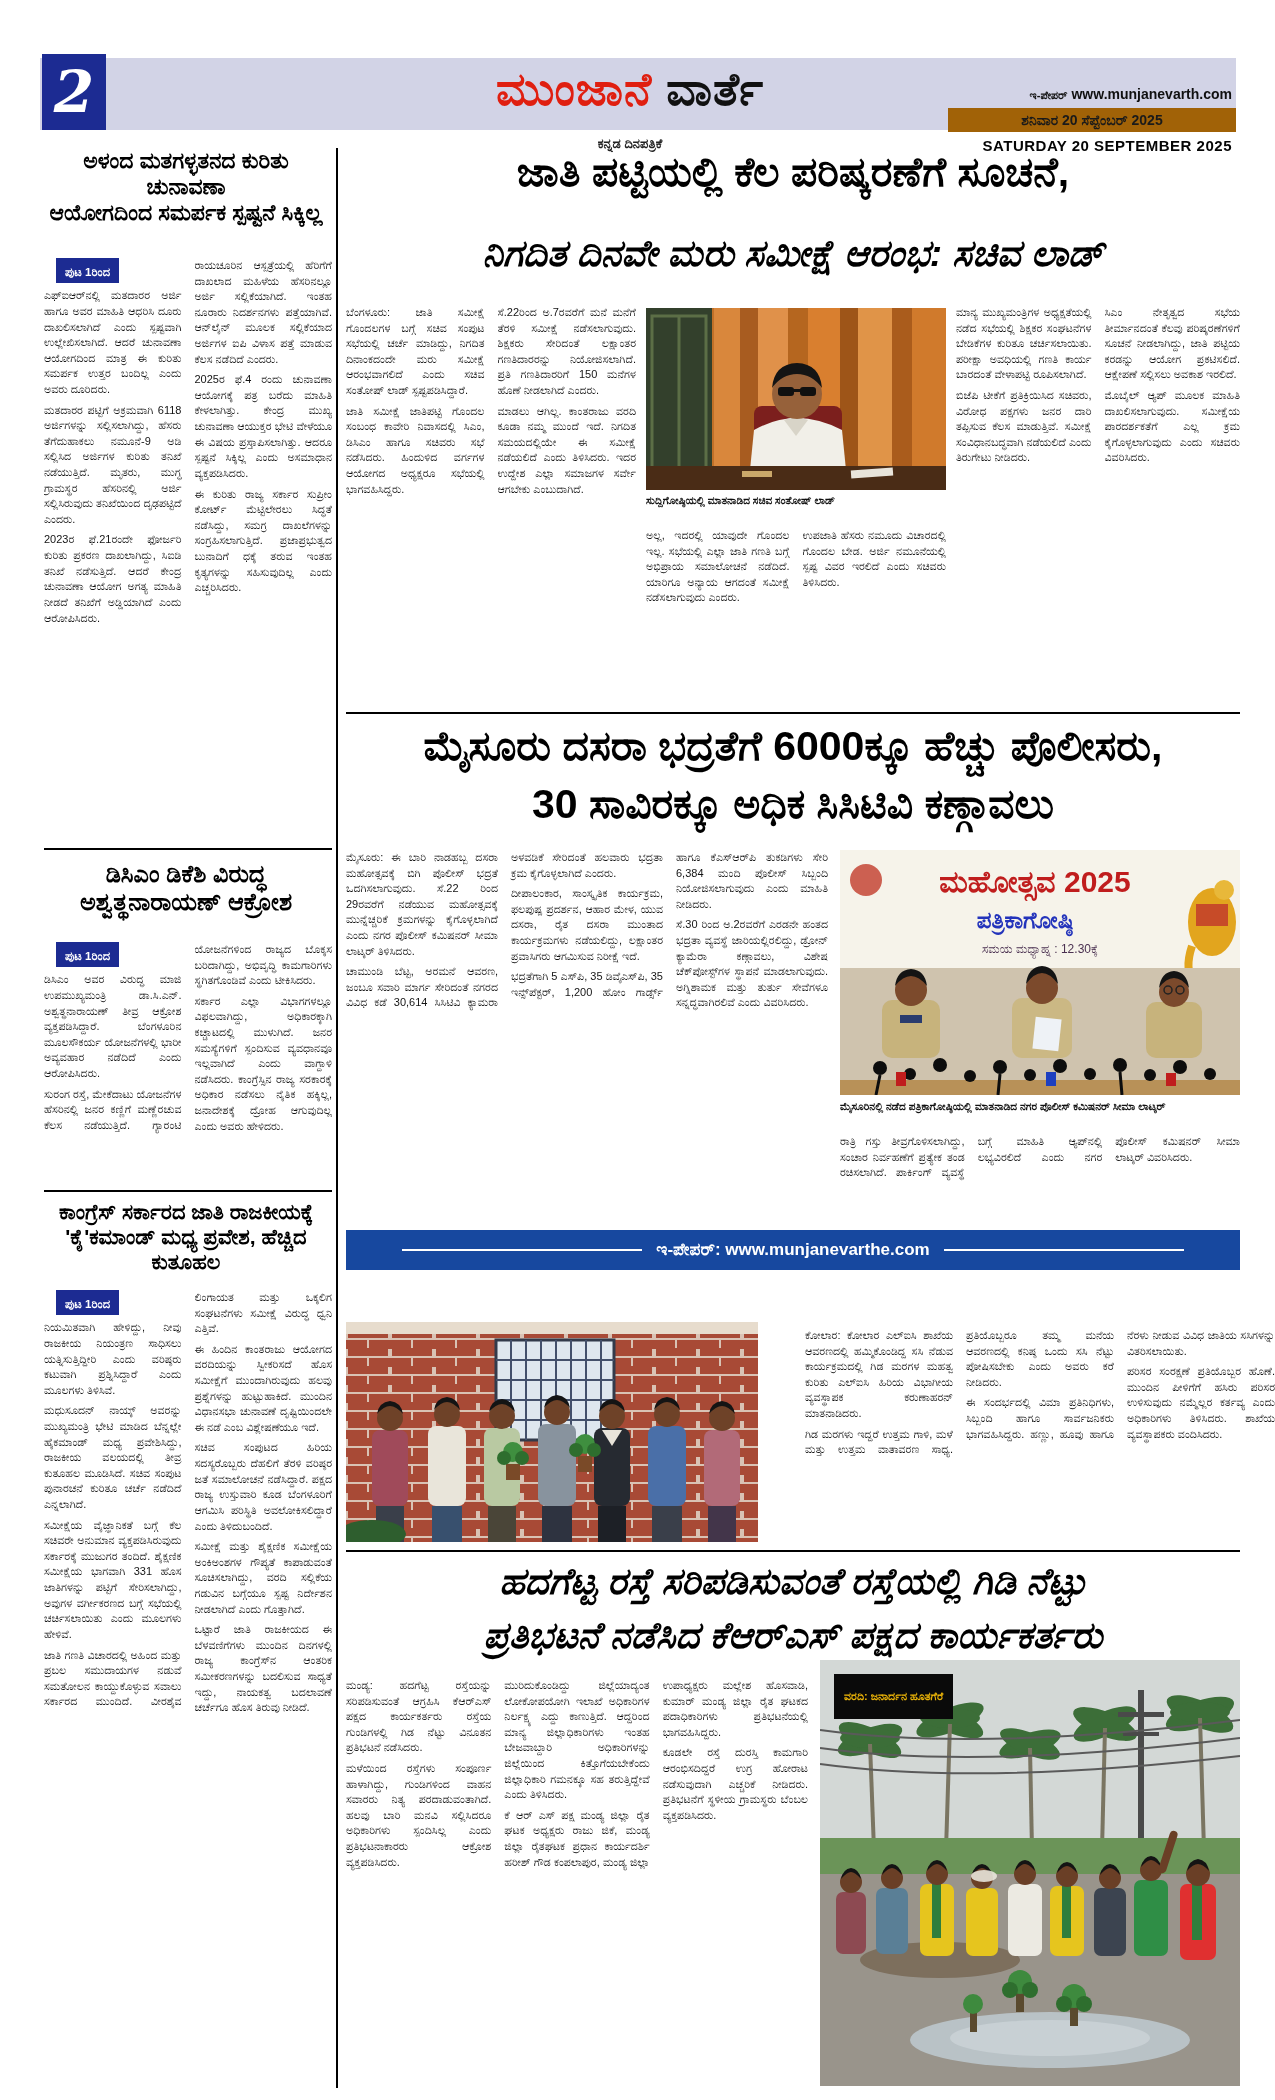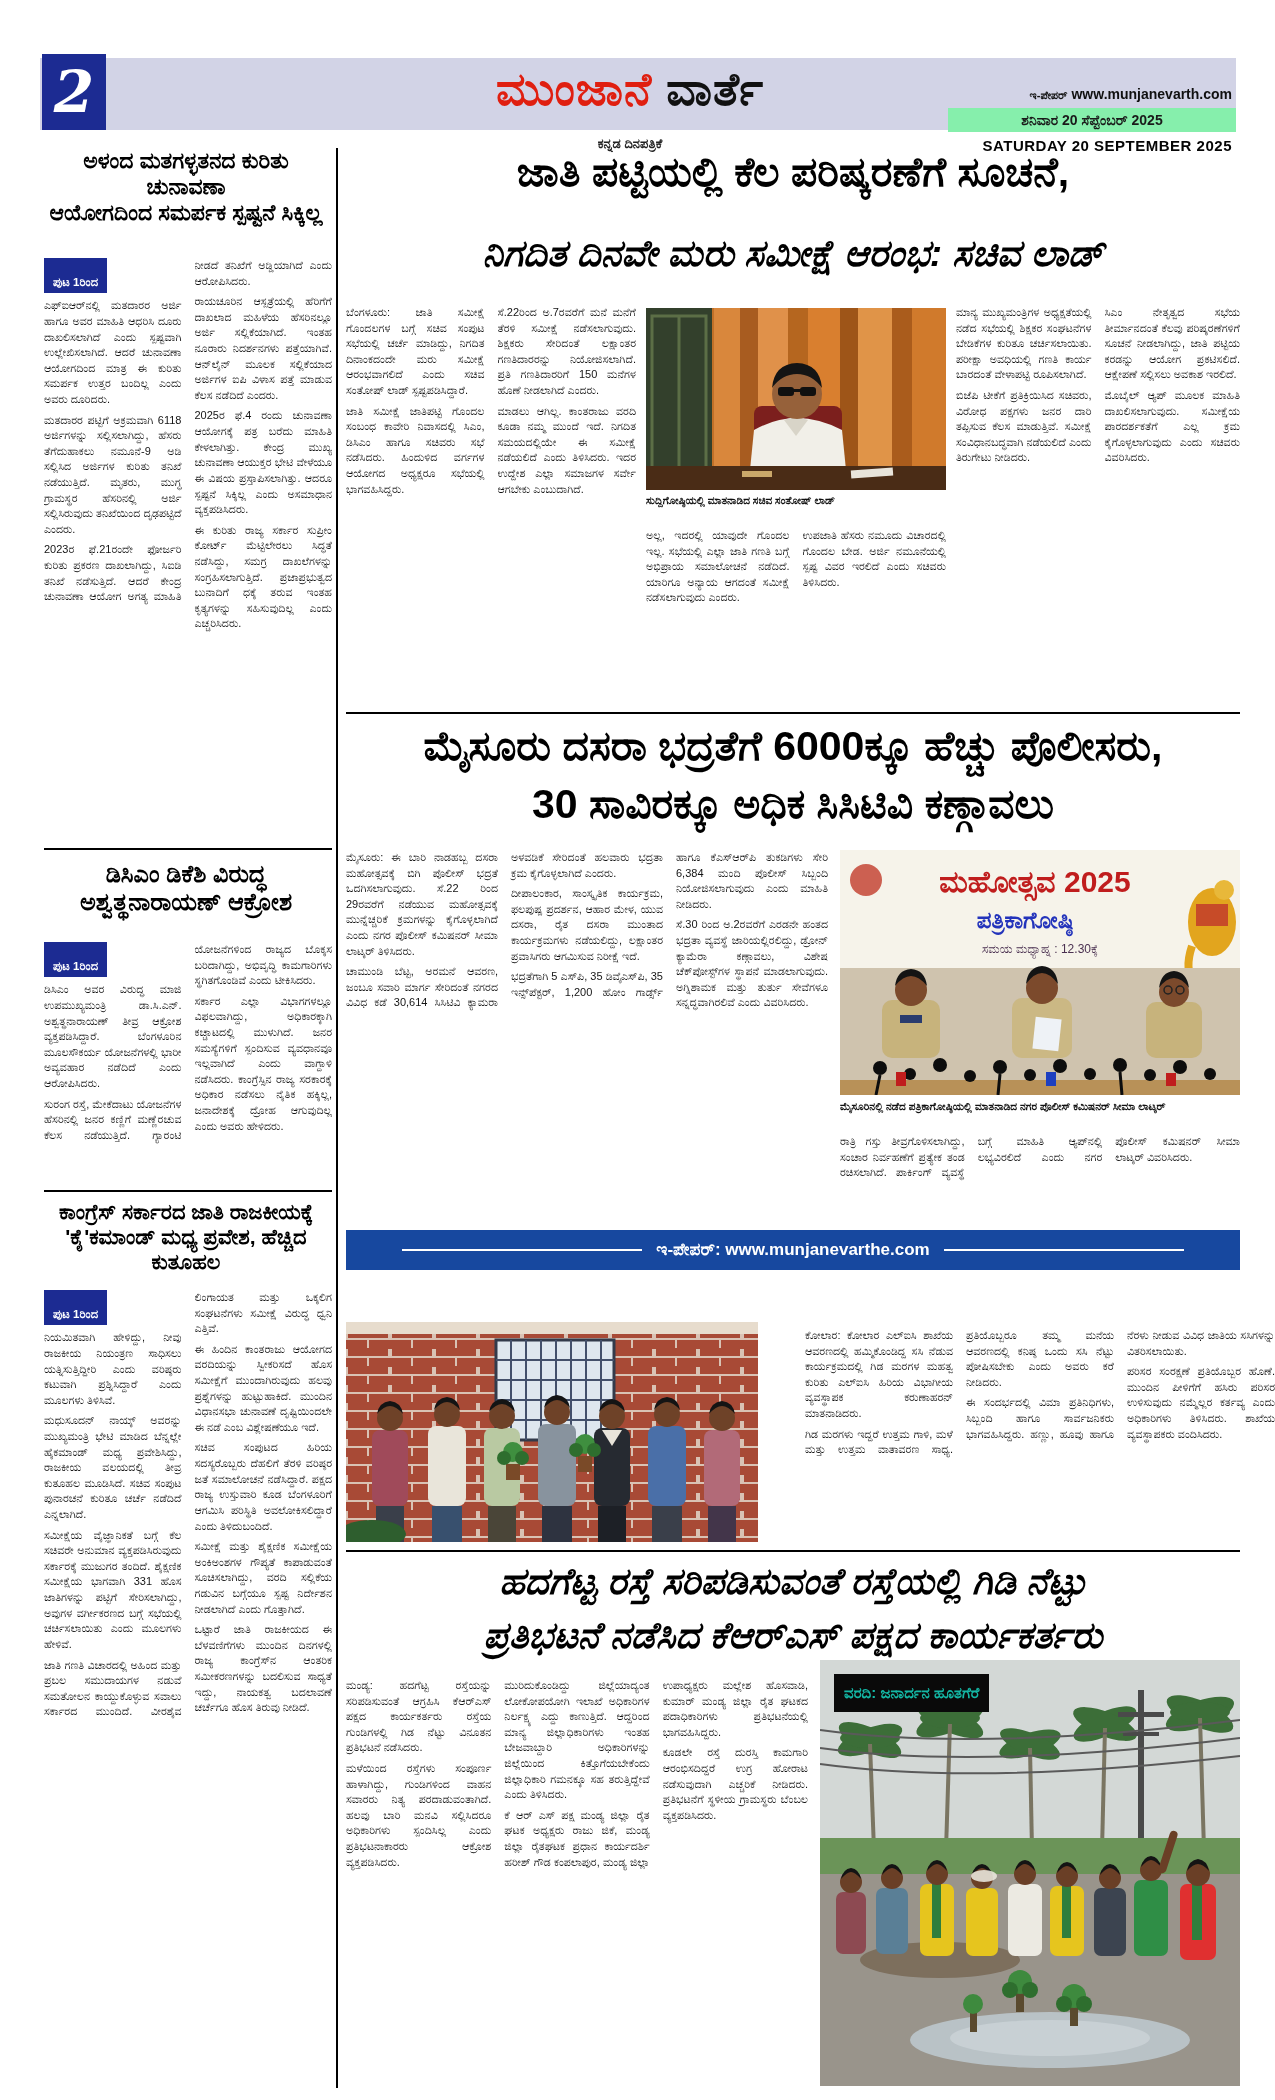--- a/index.html
+++ b/index.html
@@ -11,21 +11,21 @@
   .band{background:#d2d3e6;}
   .pagenum{background:#1c2b92;color:#fff;font-family:"DejaVu Serif",serif;
            font-weight:bold;font-style:italic;font-size:58px;display:flex;
            align-items:center;justify-content:center;}
   .masthead{text-align:center;font-weight:bold;font-size:46px;letter-spacing:1px;line-height:1;}
   .masthead .red{color:#e01f10;}
   .masthead .blk{color:#111;}
   .tagline{text-align:center;font-size:13px;font-weight:bold;color:#222;}
   .hdr-line1{font-size:14px;font-weight:bold;text-align:right;color:#101010;}
   .hdr-line1 .sm{font-size:11px;font-weight:bold;margin-right:4px;}
-  .yellowbar{background:#86efac;display:flex;align-items:center;justify-content:center;
+  .yellowbar{background:#a16207;display:flex;align-items:center;justify-content:center;
              font-size:14px;font-weight:bold;color:#1a1a1a;}
   .endate{font-size:15px;font-weight:bold;text-align:right;letter-spacing:0.5px;color:#050505;}
 
   
   .hrule{border-top:2px solid #000;height:0;}
   .vrule{border-left:2px solid #000;width:0;}
 
   
   .hl{font-weight:bold;color:#000;text-align:center;line-height:1.18;}
   .hl-left{font-size:22px;}
@@ -34,32 +34,32 @@
   .hl-xl{font-size:41px;}
   .hl-l2{font-size:37px;font-style:italic;}
   .hl-m{font-size:29px;}
 
   
   .body-text{font-size:11px;line-height:1.42;text-align:justify;color:#141414;overflow:hidden;}
   .body-text p{margin:0 0 5px 0;}
   .cols2{column-count:2;column-gap:13px;}
   .cols3{column-count:3;column-gap:13px;}
   .tag{display:inline-block;background:#1c2b92;color:#fff;font-size:11.5px;
-       font-weight:bold;padding:16px 9px 3px;margin:0 0 5px 0;}
+       font-weight:bold;padding:6px 9px 3px;margin:0 0 5px 12px;}
   .caption{font-size:10.5px;font-weight:bold;line-height:1.3;text-align:justify;color:#111;}
 
   
   .banner{background:#17489f;color:#fff;display:flex;align-items:center;
           justify-content:center;gap:14px;font-size:17px;font-weight:bold;}
   .banner .rule{height:2px;background:#fff;flex:1;max-width:240px;}
 
   .photo-frame{overflow:hidden;background:#a3a3a3;}
   .photo-frame svg{display:block;width:100%;height:100%;}
-  .report-label{position:absolute;background:#0a0a0a;color:#14b8a6;font-weight:bold;
-                font-size:15px;padding:10px 10px;}
+  .report-label{position:absolute;background:#0a0a0a;color:#eab308;font-weight:bold;
+                font-size:11px;padding:16px 10px;}
 </style>
 </head>
 <body>
 
 <div class="sheet">
 
   <div class="abs band" style="left:40px;top:58px;width:1196px;height:72px;"></div>
   <div class="abs pagenum" style="left:42px;top:54px;width:64px;height:76px;">
     <span>2</span>
   </div>

